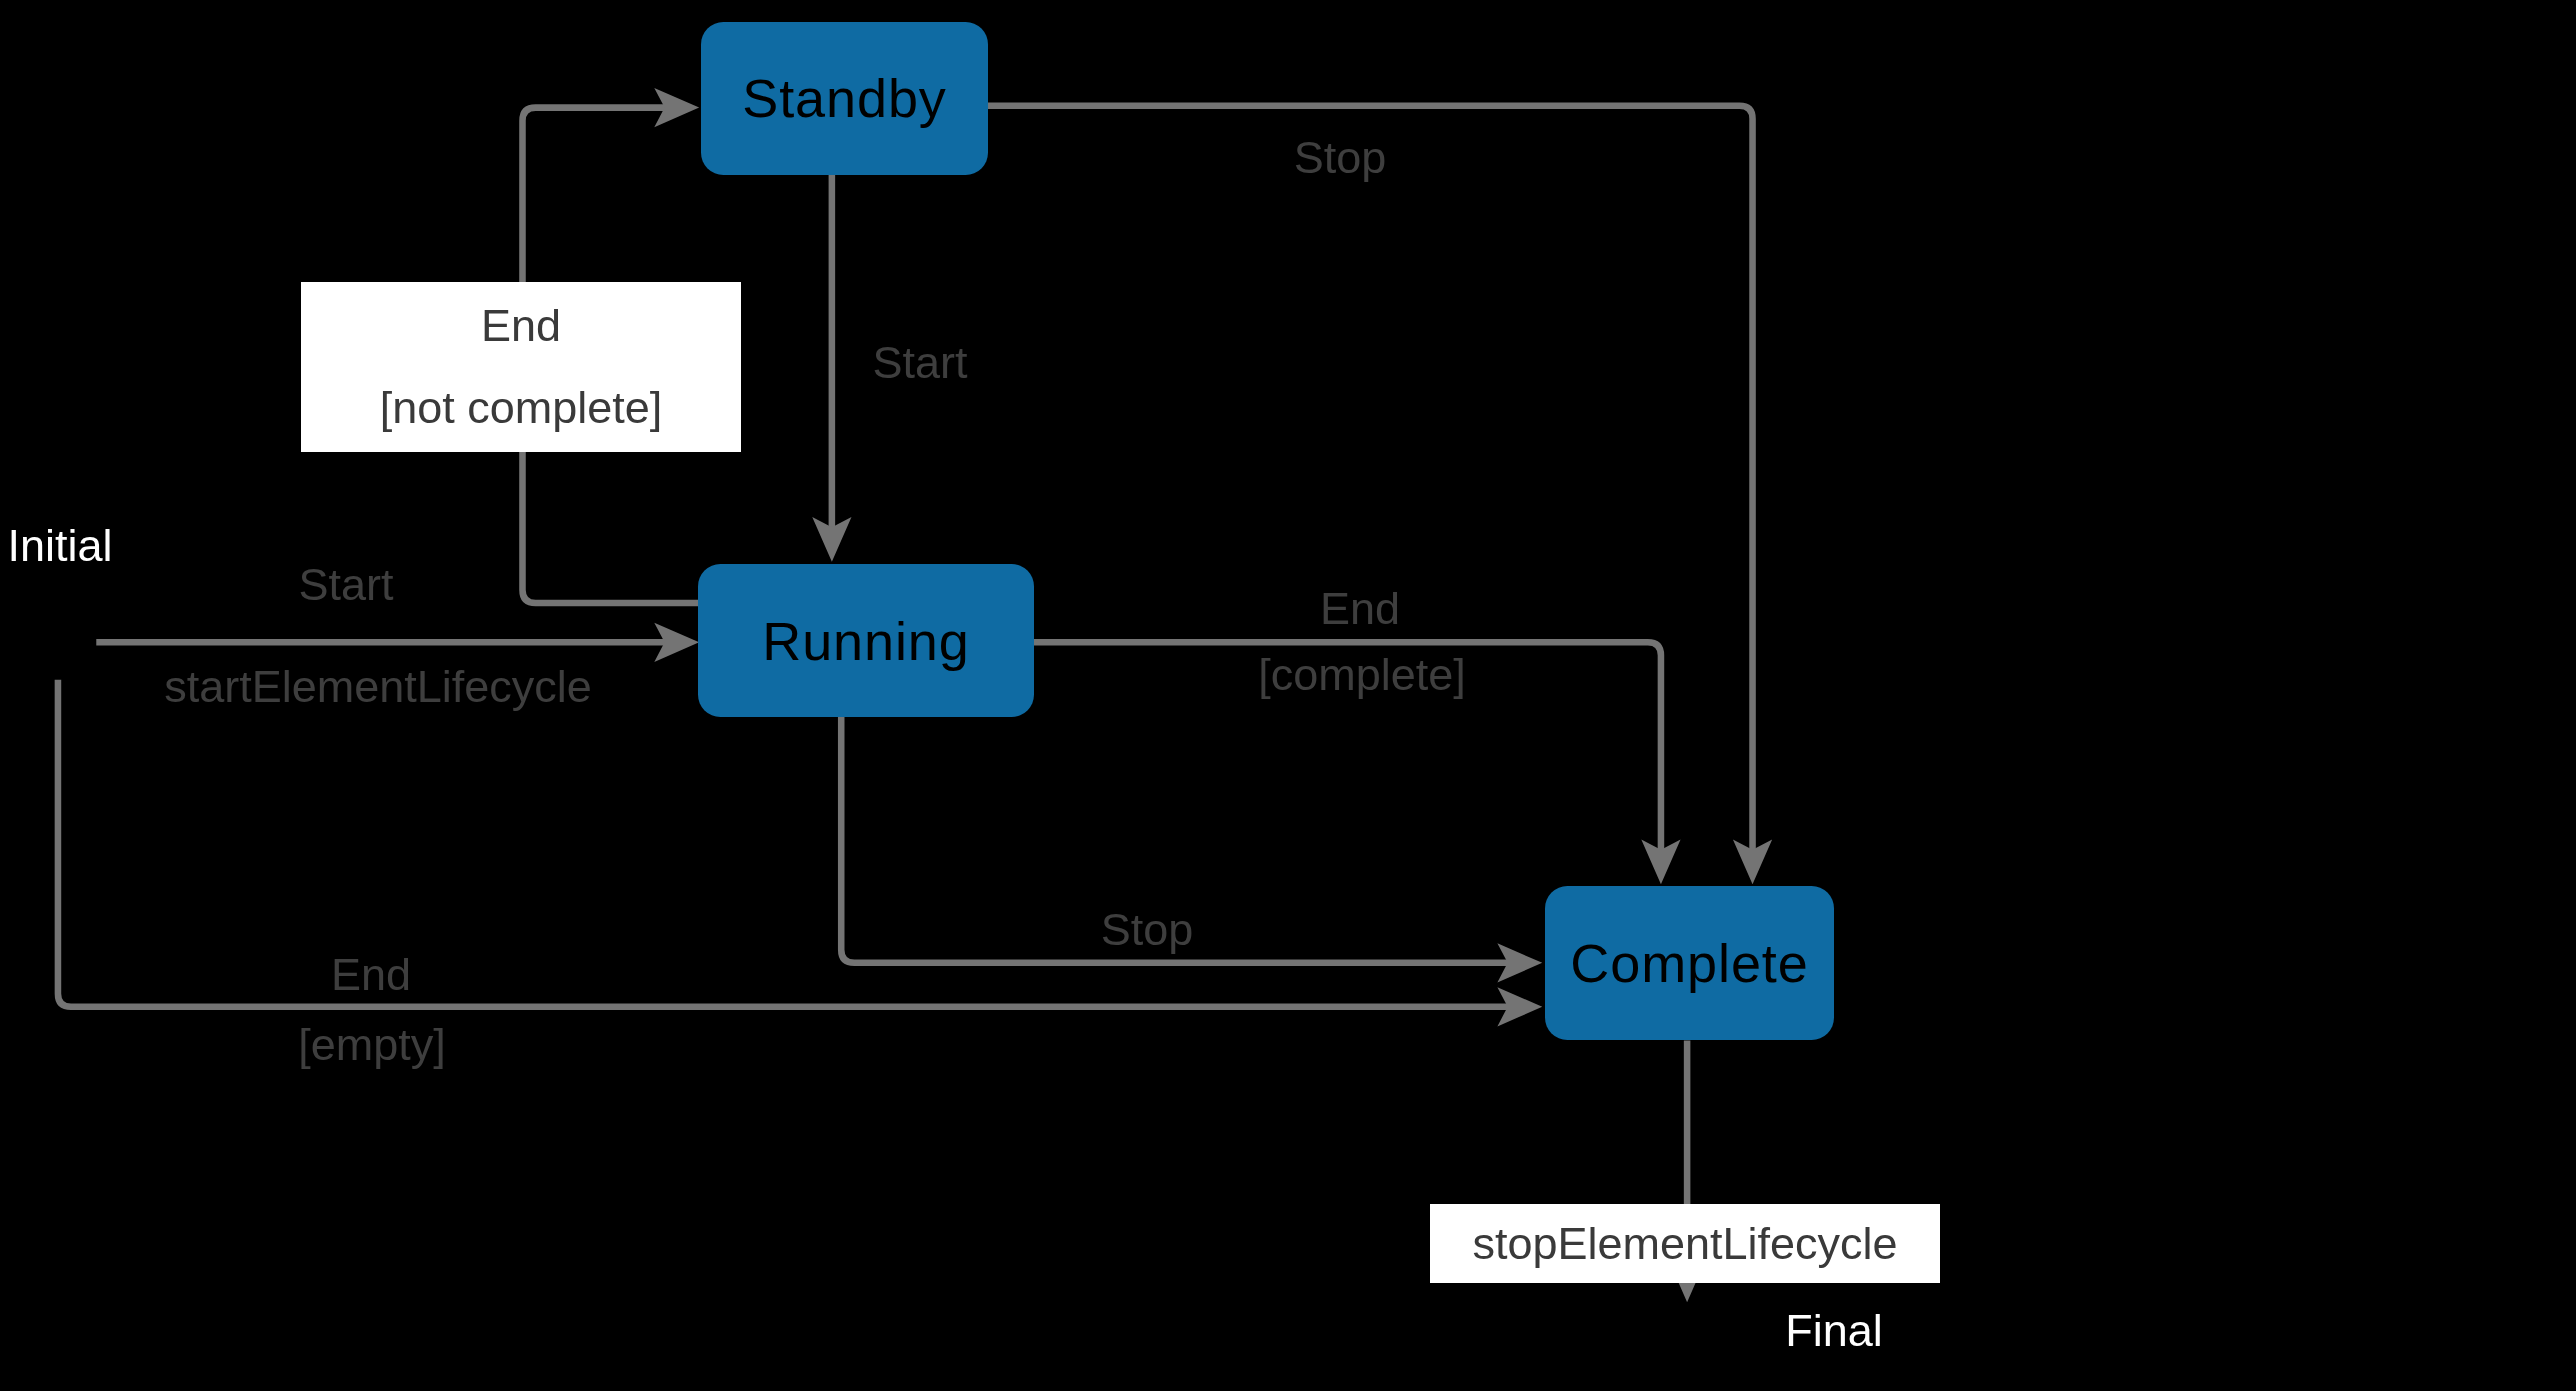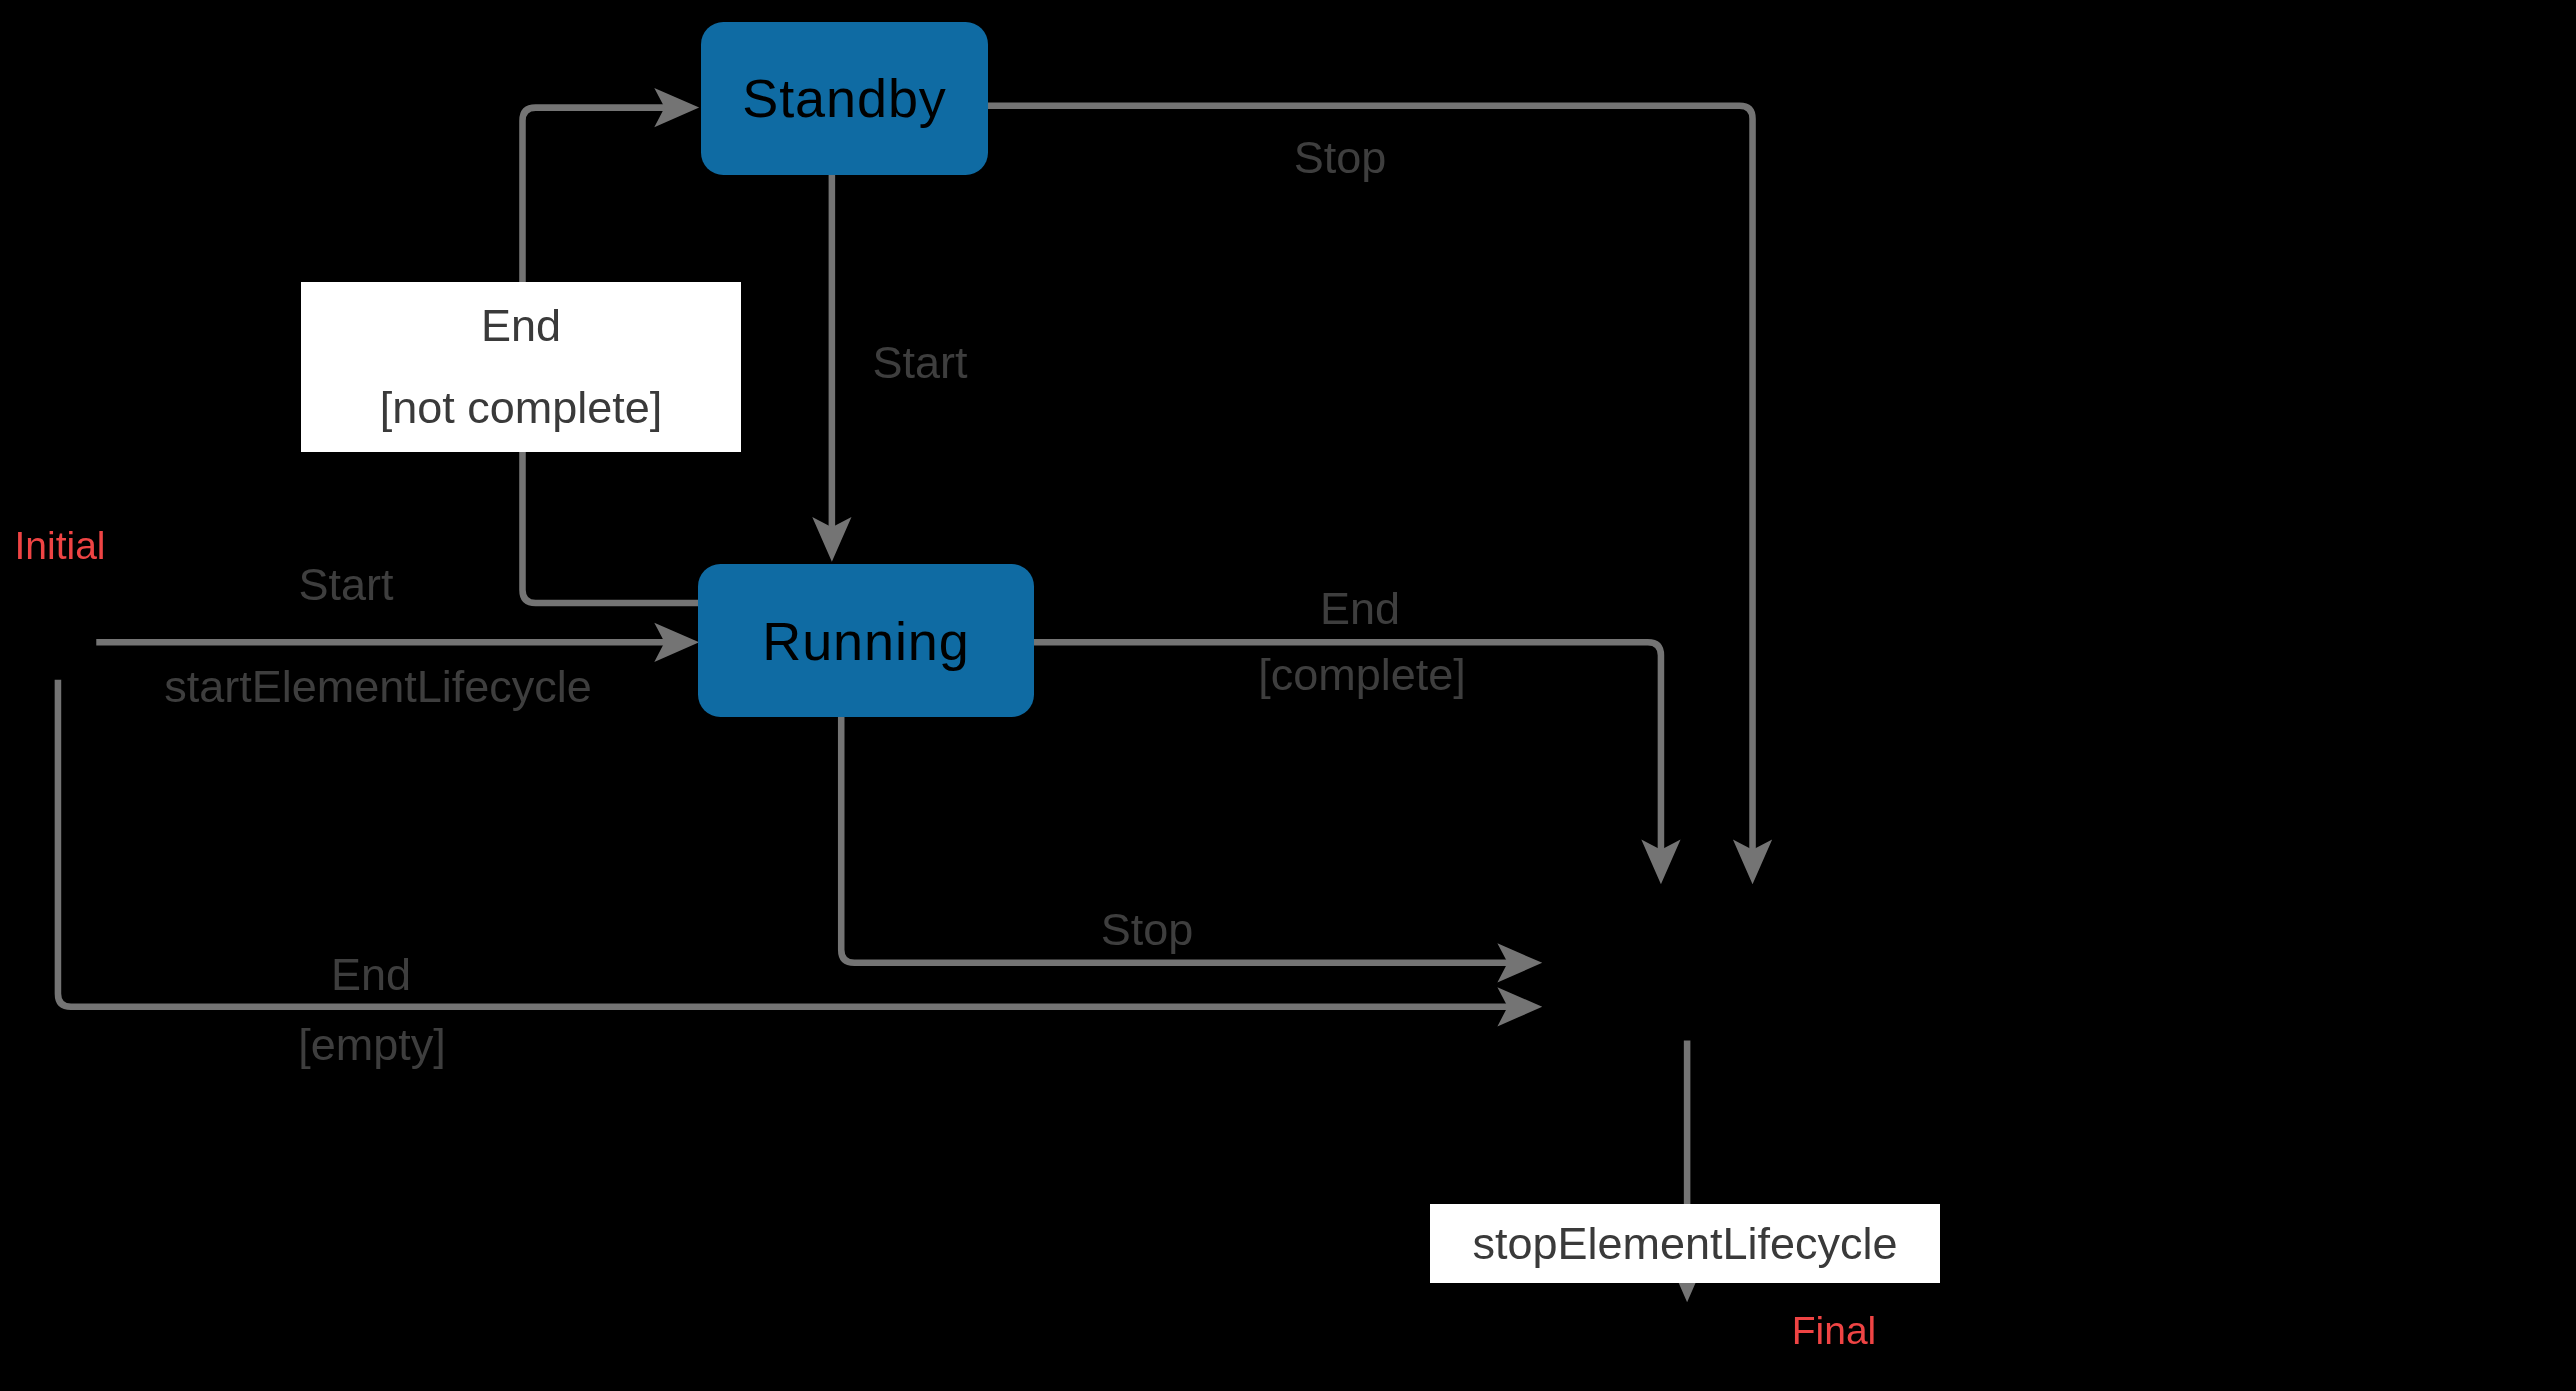--- a/index.html
+++ b/index.html
@@ -37,22 +37,22 @@
     position: absolute;
     z-index: 2;
     color: #3e3e3e;
     font-size: 45px;
     white-space: nowrap;
     transform: translate(-50%, -50%);
   }
   .pseudo-label {
     position: absolute;
     z-index: 2;
-    color: #ef4444;
-    font-size: 39px;
+    color: #ffffff;
+    font-size: 45px;
     white-space: nowrap;
     transform: translate(-50%, -50%);
   }
   .boxed-label {
     position: absolute;
     z-index: 2;
     background: #ffffff;
     color: #3a3a3a;
     font-size: 45px;
     display: flex;
@@ -113,15 +113,18 @@
 
   <div class="pseudo-label" style="left:60px; top:546px;">Initial</div>
   <div class="pseudo-label" style="left:1834px; top:1331px;">Final</div>
 
   <div class="state" style="left:701px; top:21.5px; width:287px; height:153px;">
     <span>Standby</span>
   </div>
   <div class="state" style="left:698px; top:564px; width:336px; height:153px;">
     <span>Running</span>
   </div>
+  <div class="state" style="left:1545px; top:886px; width:289px; height:154px;">
+    <span>Complete</span>
+  </div>
 
 </div>
 
 
 </body></html>

